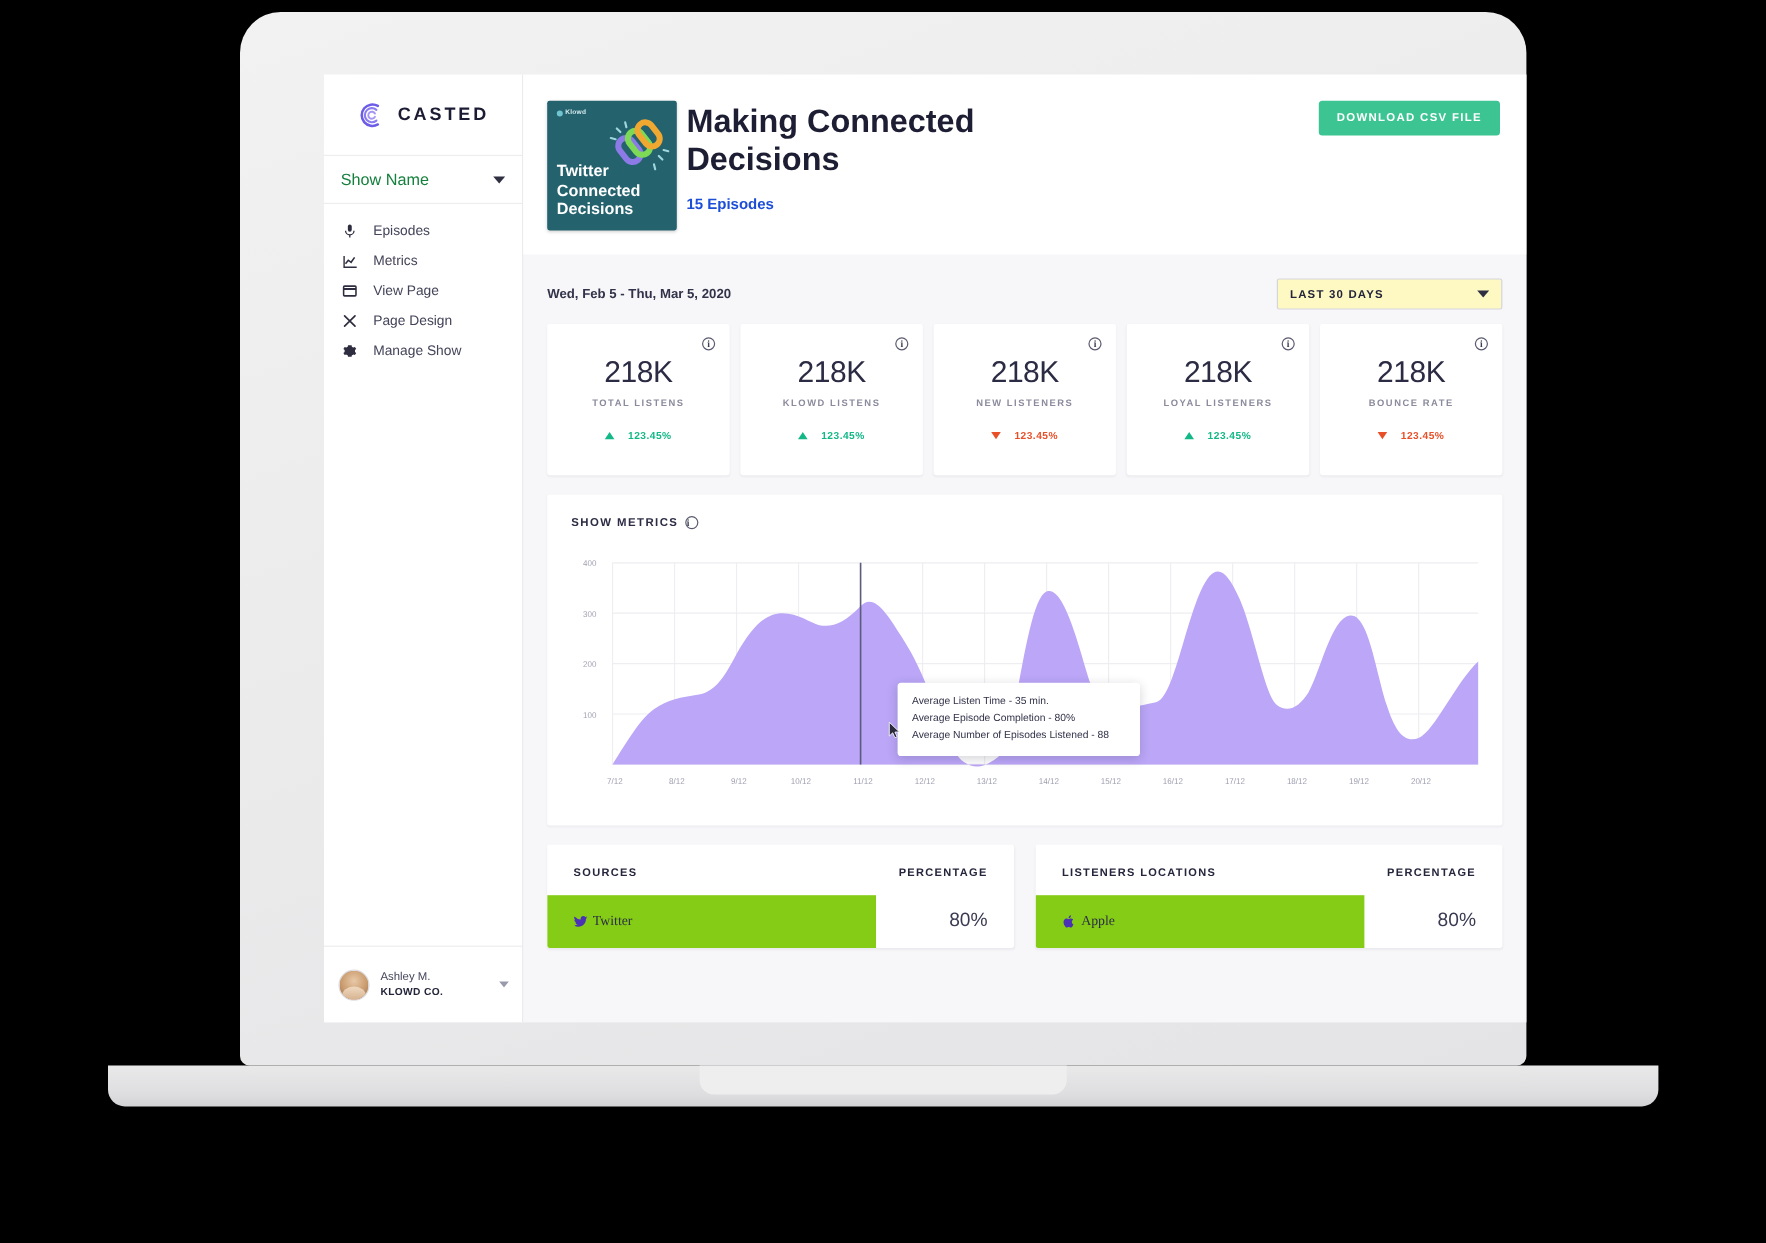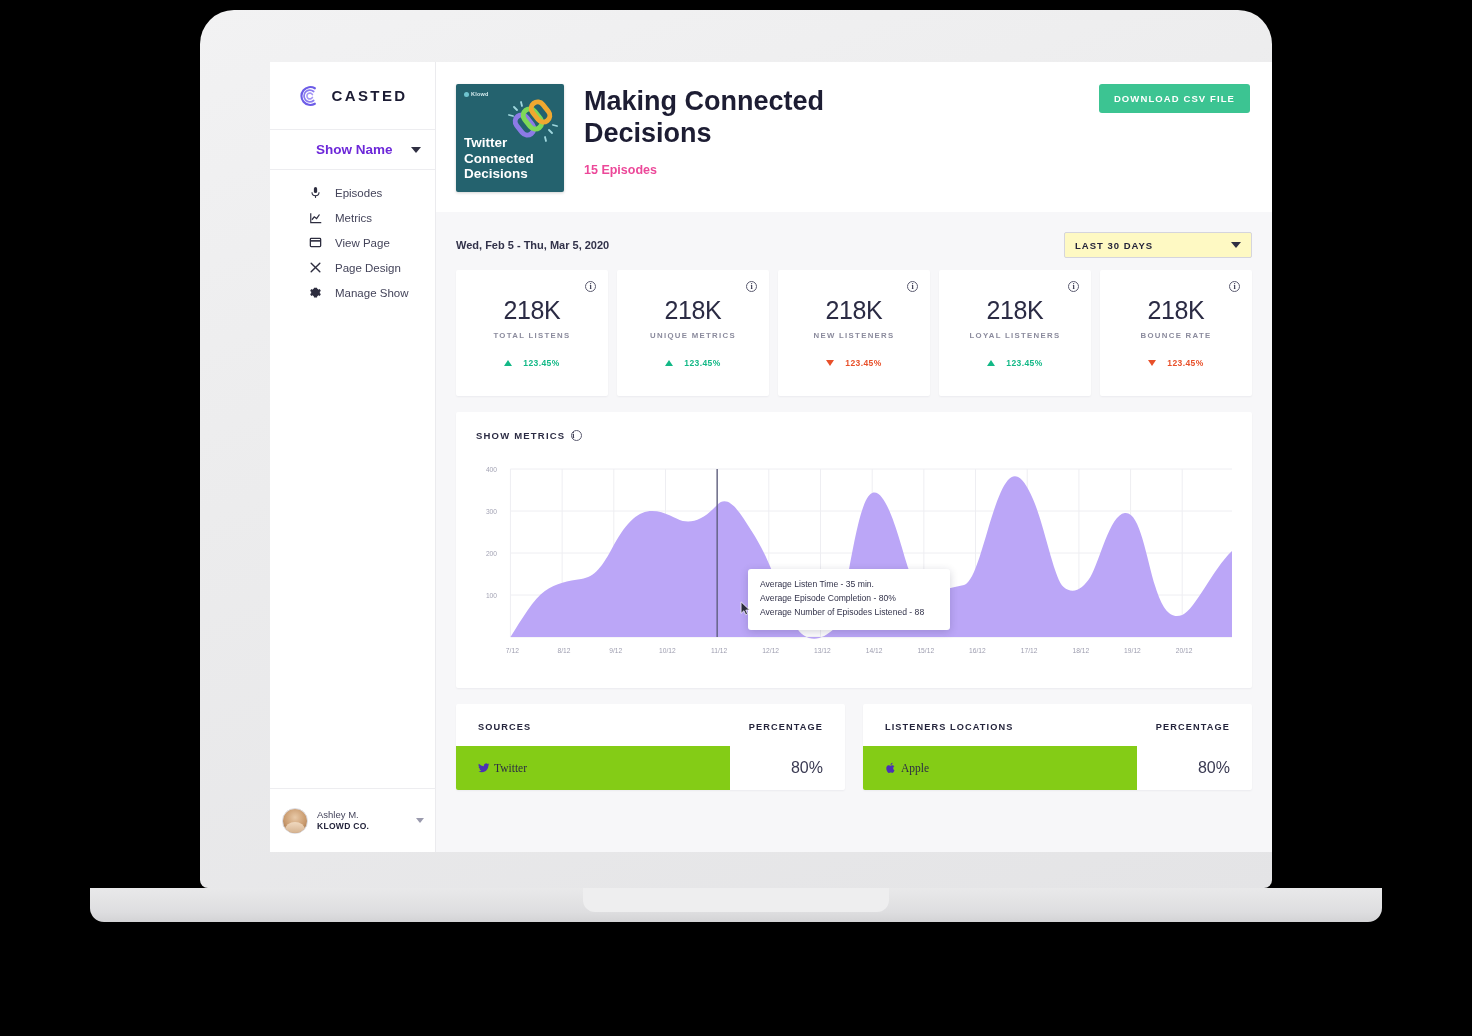--- a/index.html
+++ b/index.html
@@ -66,24 +66,24 @@
   .logo-text {
     font-size: 15px; font-weight: 700; letter-spacing: 2.4px;
     color: #1b1b33;
   }
   .show-select {
     height: 40px;
     display: flex; align-items: center; justify-content: space-between;
     padding: 0 14px;
     border-bottom: 1px solid #ededf0;
   }
-  .show-select-label { font-size: 13.5px; font-weight: 700; color: #6d28d9; margin-left: 32px; }
+  .show-select-label { font-size: 13.5px; font-weight: 400; color: #15803d; }
   .caret { width: 0; height: 0; border-left: 5px solid transparent;
            border-right: 5px solid transparent; border-top: 6px solid #2f2f42; }
-  .nav { padding-top: 10px; padding-left: 24px; }
+  .nav { padding-top: 10px; }
   .nav-item {
     display: flex; align-items: center;
     height: 25px; padding: 0 14px; cursor: pointer;
   }
   .nav-icon {
     width: 15px; height: 15px; margin-right: 12px;
     display: flex; align-items: center; justify-content: center;
     color: #2d2d3f;
   }
   .nav-label { font-size: 11.5px; color: #44445a; }
@@ -132,26 +132,26 @@
     display: flex; align-items: center; gap: 2px;
   }
   .cover-brand-dot { width: 5px; height: 5px; border-radius: 50%;
                      background: #6fc4cf; display:inline-block; }
   .cover-title {
     position: absolute; left: 8px; bottom: 10px;
     font-size: 13.5px; font-weight: 700; line-height: 1.16; color: #ffffff;
   }
   .cover-links { position: absolute; right: 6px; top: 12px; width: 52px; height: 52px; }
 
-  .title-block { margin-left: 20px; padding-top: 2px; }
+  .title-block { margin-left: 8px; padding-top: 2px; }
   .page-title {
     font-size: 27px; font-weight: 700; color: #1d1d33; line-height: 1.18;
     max-width: 330px;
   }
-  .episodes-count { font-size: 12.5px; font-weight: 700; color: #ec4899; margin-top: 13px; }
+  .episodes-count { font-size: 12.5px; font-weight: 700; color: #1d4ed8; margin-top: 13px; }
 
   .csv-btn {
     position: absolute; right: 22px; top: 22px;
     background: #3cc492; color: #fff; border: none; border-radius: 3px;
     font-size: 9.5px; font-weight: 700; letter-spacing: 1.1px;
     padding: 9px 15px; cursor: pointer;
     font-family: "Liberation Sans", sans-serif;
   }
 
   .content { padding: 0 20px; }
@@ -391,21 +391,21 @@
             <div class="stat-value">218K</div>
             <div class="stat-label">TOTAL LISTENS</div>
             <div class="stat-delta delta-up">
               <span class="tri up"></span>
               <span>123.45%</span>
             </div>
           </div>
           <div class="stat-card">
             <span class="info-icon">i</span>
             <div class="stat-value">218K</div>
-            <div class="stat-label">UNIQUE METRICS</div>
+            <div class="stat-label">KLOWD LISTENS</div>
             <div class="stat-delta delta-up">
               <span class="tri up"></span>
               <span>123.45%</span>
             </div>
           </div>
           <div class="stat-card">
             <span class="info-icon">i</span>
             <div class="stat-value">218K</div>
             <div class="stat-label">NEW LISTENERS</div>
             <div class="stat-delta delta-down">

